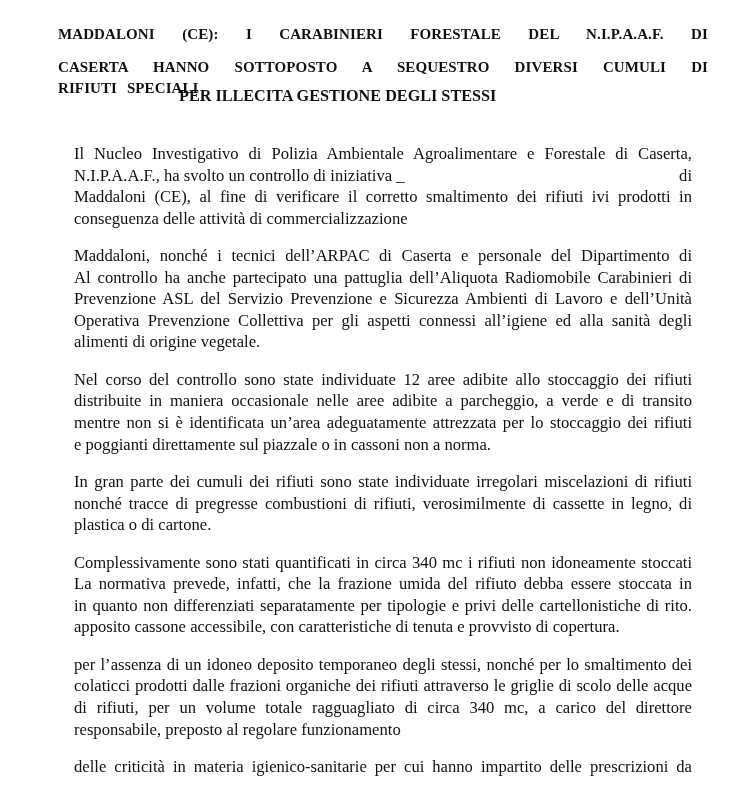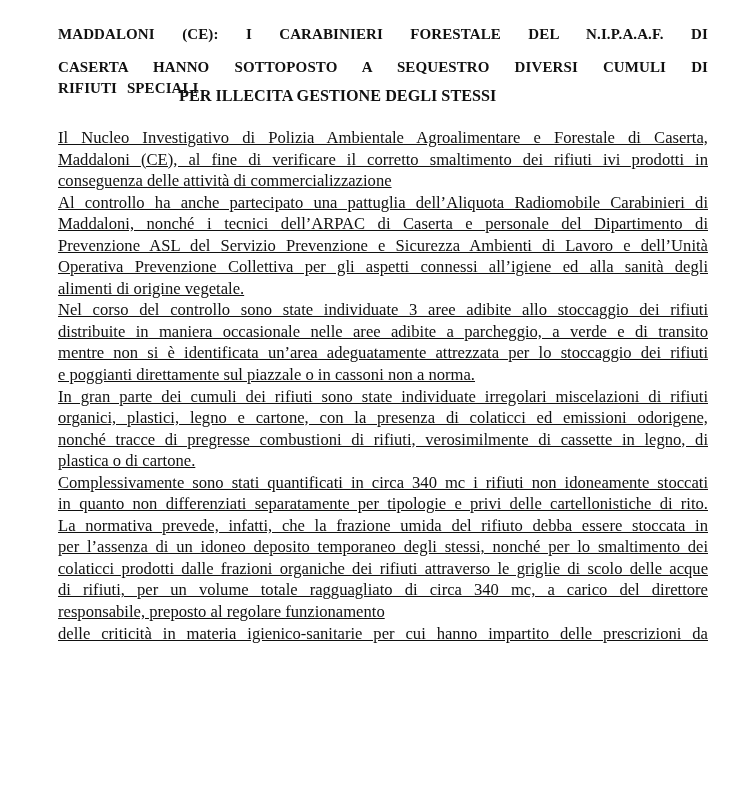--- a/index.html
+++ b/index.html
@@ -41,23 +41,22 @@
   }
   .body-text {
     position: absolute;
     left: 58px;
     top: 127px;
     width: 650px;
     font-size: 16.6px;
     line-height: 21.55px;
   }
   .p {
-    margin: 0;
+    margin: 16px;
     text-align: justify;
-    text-decoration: underline;
   }
   .line {
     display: block;
     text-align: justify;
     text-align-last: justify;
     white-space: nowrap;
     height: 21.55px;
   }
   .line.last {
     text-align-last: left;
@@ -74,46 +73,50 @@
 
 <div>
   <div class="title title-l1">MADDALONI (CE): I CARABINIERI FORESTALE DEL N.I.P.A.A.F. DI</div>
   <div class="title title-l2">CASERTA HANNO SOTTOPOSTO A SEQUESTRO DIVERSI CUMULI DI</div>
   <div class="title title-l3">RIFIUTI  SPECIALI</div>
   <div class="subtitle">PER ILLECITA GESTIONE DEGLI STESSI</div>
 
   <div class="body-text" id="body-text">
       <div class="p">
         <span class="line">Il Nucleo Investigativo di Polizia Ambientale Agroalimentare e Forestale di Caserta,</span>
+        <div class="flex-line">
+          <span>N.I.P.A.A.F., ha svolto un controllo di iniziativa _</span>
+          <span>di</span>
+        </div>
         <span class="line">Maddaloni (CE), al fine di verificare il corretto smaltimento dei rifiuti ivi prodotti in</span>
         <span class="line last">conseguenza delle attività di commercializzazione</span>
       </div>
       <div class="p">
+        <span class="line">Maddaloni, nonché i tecnici dell’ARPAC di Caserta e personale del Dipartimento di</span>
         <span class="line">Al controllo ha anche partecipato una pattuglia dell’Aliquota Radiomobile Carabinieri di</span>
-        <span class="line">Maddaloni, nonché i tecnici dell’ARPAC di Caserta e personale del Dipartimento di</span>
         <span class="line">Prevenzione ASL del Servizio Prevenzione e Sicurezza Ambienti di Lavoro e dell’Unità</span>
         <span class="line">Operativa Prevenzione Collettiva per gli aspetti connessi all’igiene ed alla sanità degli</span>
         <span class="line last">alimenti di origine vegetale.</span>
       </div>
       <div class="p">
-        <span class="line">Nel corso del controllo sono state individuate 3 aree adibite allo stoccaggio dei rifiuti</span>
+        <span class="line">Nel corso del controllo sono state individuate 12 aree adibite allo stoccaggio dei rifiuti</span>
         <span class="line">distribuite in maniera occasionale nelle aree adibite a parcheggio, a verde e di transito</span>
         <span class="line">mentre non si è identificata un’area adeguatamente attrezzata per lo stoccaggio dei rifiuti</span>
         <span class="line last">e poggianti direttamente sul piazzale o in cassoni non a norma.</span>
       </div>
       <div class="p">
         <span class="line">In gran parte dei cumuli dei rifiuti sono state individuate irregolari miscelazioni di rifiuti</span>
-        <span class="line">organici, plastici, legno e cartone, con la presenza di colaticci ed emissioni odorigene,</span>
         <span class="line">nonché tracce di pregresse combustioni di rifiuti, verosimilmente di cassette in legno, di</span>
         <span class="line last">plastica o di cartone.</span>
       </div>
       <div class="p">
         <span class="line">Complessivamente sono stati quantificati in circa 340 mc i rifiuti non idoneamente stoccati</span>
+        <span class="line">La normativa prevede, infatti, che la frazione umida del rifiuto debba essere stoccata in</span>
         <span class="line">in quanto non differenziati separatamente per tipologie e privi delle cartellonistiche di rito.</span>
-        <span class="line">La normativa prevede, infatti, che la frazione umida del rifiuto debba essere stoccata in</span>
+        <span class="line last">apposito cassone accessibile, con caratteristiche di tenuta e provvisto di copertura.</span>
       </div>
       <div class="p">
         <span class="line">per l’assenza di un idoneo deposito temporaneo degli stessi, nonché per lo smaltimento dei</span>
         <span class="line">colaticci prodotti dalle frazioni organiche dei rifiuti attraverso le griglie di scolo delle acque</span>
         <span class="line">di rifiuti, per un volume totale ragguagliato di circa 340 mc, a carico del direttore</span>
         <span class="line last">responsabile, preposto al regolare funzionamento</span>
       </div>
       <div class="p">
         <span class="line">delle criticità in materia igienico-sanitarie per cui hanno impartito delle prescrizioni da</span>
       </div>

